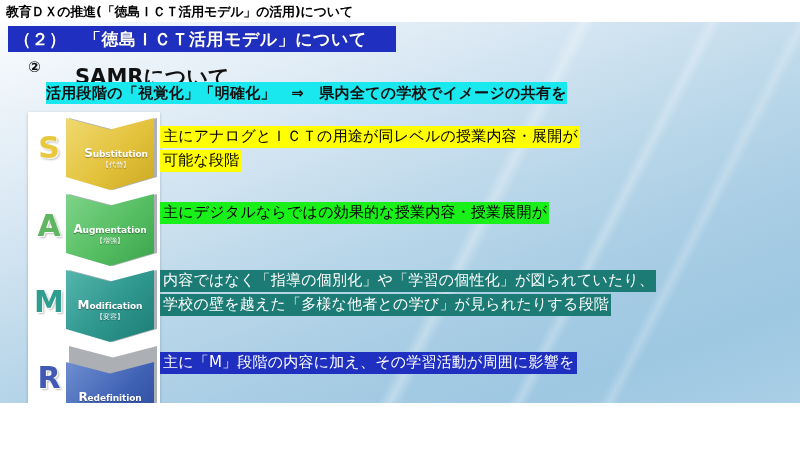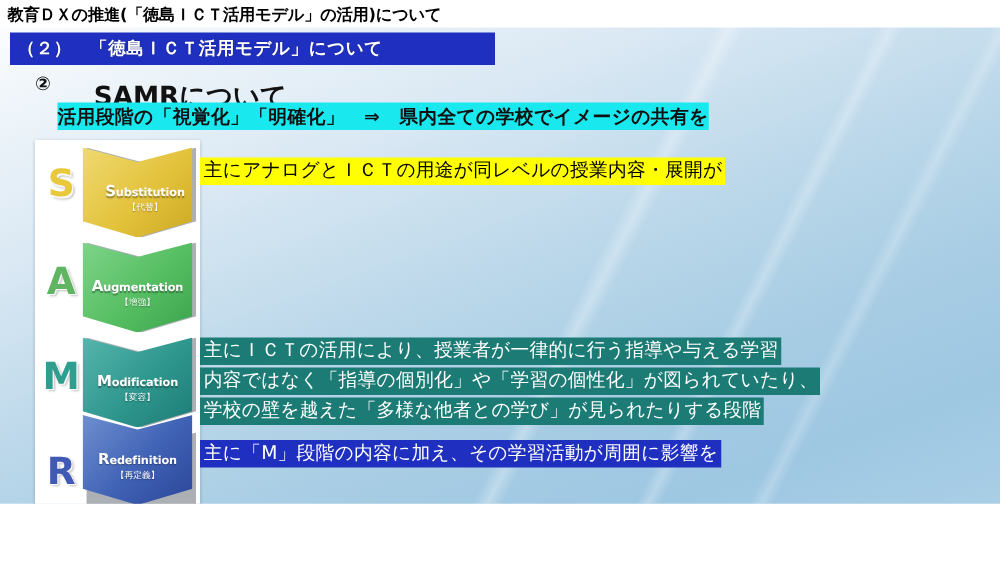--- a/index.html
+++ b/index.html
@@ -25,21 +25,21 @@
     position:absolute;left:6px;top:3px;
     font-size:13px;font-weight:bold;color:#000000;
     letter-spacing:-0.2px;white-space:nowrap;
   }
   .title-bar{
     position:absolute;left:8px;top:26px;width:388px;height:26px;
     background:#1f2fc0;
     display:flex;align-items:center;
   }
   .title-bar span{
-    color:#ffffff;font-size:14px;font-weight:bold;letter-spacing:.5px;
+    color:#ffffff;font-size:17px;font-weight:bold;letter-spacing:.5px;
     padding-left:6px;white-space:nowrap;
     text-shadow:0 0 1px rgba(0,0,0,.4);
   }
   .sub-num{
     position:absolute;left:28px;top:58px;
     font-size:15px;font-weight:bold;color:#111;
   }
   .sub-text{
     position:absolute;left:75px;top:63px;
     font-size:21px;font-weight:bold;color:#111;white-space:nowrap;
@@ -93,21 +93,21 @@
     text-shadow:0 1px 1px rgba(0,0,0,.35);line-height:1;
   }
   .chev .en b{font-size:12px;}
   .chev .jp{
     font-size:7px;color:#ffffff;margin-top:3px;line-height:1;
     text-shadow:0 1px 1px rgba(0,0,0,.35);
   }
   .c0{top:0;   background:linear-gradient(135deg,#efd970 0%,#e3c23c 55%,#cda922 100%);padding-left:12px;}
   .c1{top:76px;background:linear-gradient(135deg,#7ed489 0%,#56be62 55%,#3ba34c 100%);}
   .c2{top:152px;background:linear-gradient(135deg,#55b6ad 0%,#2e968d 55%,#1d7c76 100%);}
-  .c3{top:214px;background:linear-gradient(135deg,#6f8fd0 0%,#3f61b4 55%,#2c4698 100%);}
+  .c3{top:244px;background:linear-gradient(135deg,#6f8fd0 0%,#3f61b4 55%,#2c4698 100%);}
 
   
   .desc{position:absolute;}
   .desc .ln{
     display:inline-block;
     font-size:15px;font-weight:normal;line-height:1.0;
     padding:3px 2px 4px 3px;white-space:nowrap;
     letter-spacing:.2px;
   }
   .d0{left:160px;top:126px;}
@@ -173,27 +173,28 @@
       <div class="chev c3">
         <div class="en"><b>R</b><span>edefinition</span></div>
         <div class="jp">【再定義】</div>
       </div>
 
     </div>
   </div>
 
   <div class="desc d0">
     <div class="row"><span class="ln">主にアナログとＩＣＴの用途が同レベルの授業内容・展開が</span></div>
+    <div class="row"><span class="ln">可能な段階</span></div>
   </div>
 
   <div class="desc d1">
+    <div class="row"><span class="ln">主にデジタルならではの効果的な授業内容・授業展開が</span></div>
   </div>
 
   <div class="desc d2">
-    <div class="row"><span class="ln">主にＩＣＴの活用により、授業者が一律的に行う指導や与える学習</span></div>
     <div class="row"><span class="ln">内容ではなく「指導の個別化」や「学習の個性化」が図られていたり、</span></div>
     <div class="row"><span class="ln">学校の壁を越えた「多様な他者との学び」が見られたりする段階</span></div>
   </div>
 
   <div class="desc d3">
     <div class="row"><span class="ln">主に「M」段階の内容に加え、その学習活動が周囲に影響を</span></div>
   </div>
 
 </div>
 

